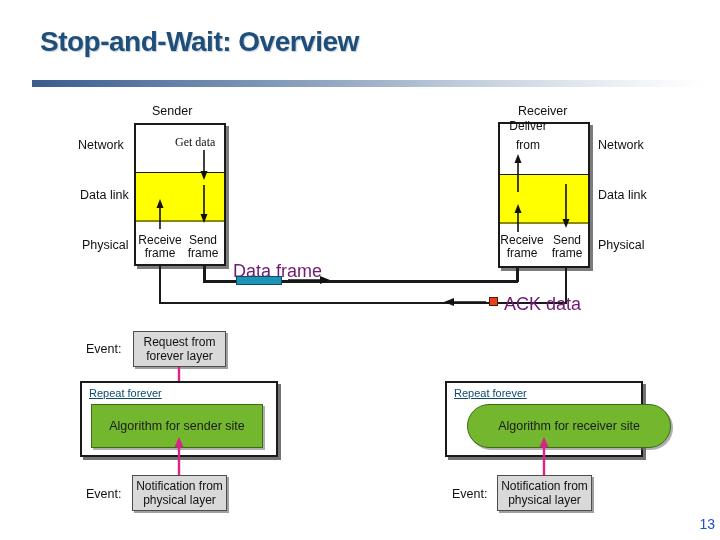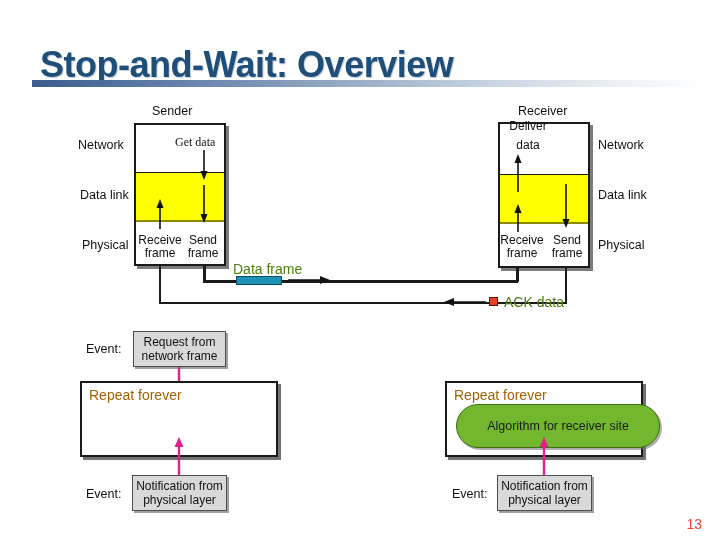--- a/index.html
+++ b/index.html
@@ -13,22 +13,22 @@
     position: relative;
     overflow: hidden;
     font-family: "Liberation Sans", sans-serif;
     color: #000;
   }
 
   
   #slide-title {
     position: absolute;
     left: 40px;
-    top: 44px;
-    font-size: 36px;
+    top: 26px;
+    font-size: 28px;
     font-weight: bold;
     color: #1F4E79;
     letter-spacing: -0.5px;
     text-shadow: 1px 1px 1px rgba(140,160,185,0.55);
     white-space: nowrap;
   }
   #title-rule {
     position: absolute;
     left: 32px;
     top: 80px;
@@ -99,22 +99,22 @@
     box-sizing: border-box;
   }
   #ack-frame-sq {
     width: 9px;
     height: 9px;
     background: #E8401C;
     border: 1px solid #5a1a08;
     box-sizing: border-box;
   }
   .frame-label {
-    font-size: 14px;
-    color: #4d7c0f;
+    font-size: 18px;
+    color: #701a75;
     white-space: nowrap;
   }
 
   
   .event-box {
     background: #D9D9D9;
     border: 1.5px solid #4d4d4d;
     box-shadow: 2px 2px 0 rgba(120,120,120,0.7);
     font-size: 12px;
     line-height: 14px;
@@ -138,45 +138,46 @@
   .repeat-box {
     background: #fff;
     border: 2px solid #1a1a1a;
     box-shadow: 3px 3px 0 rgba(80,80,80,0.8);
     box-sizing: border-box;
   }
   .repeat-title {
     position: absolute;
     left: 7px;
     top: 4px;
-    font-size: 14px;
-    color: #a16207;
-    white-space: nowrap;
+    font-size: 11px;
+    color: #0c4a6e;
+    white-space: nowrap;
+    text-decoration: underline;
   }
   .algo-box {
     position: absolute;
     background: #72B72E;
     border: 1px solid #3f6b14;
     box-shadow: 2px 2px 0 rgba(110,110,110,0.55);
     display: flex;
     align-items: center;
     justify-content: center;
     font-size: 12.5px;
     color: #1b1b1b;
     box-sizing: border-box;
     white-space: nowrap;
   }
 
   
   #page-number {
     position: absolute;
-    right: 18px;
+    right: 5px;
     bottom: 8px;
     font-size: 14px;
-    color: #ef4444;
+    color: #1d4ed8;
   }
 </style>
 </head>
 <body>
 
 <div id="slide-title">Stop-and-Wait: Overview</div>
 <div id="title-rule"></div>
 
 <div id="figure">
 
@@ -213,21 +214,21 @@
 
   <div class="stack" style="left:498px; top:122px; width:92px; height:146px;">
     <div class="band" style="top:50px; height:50px;"></div>
   </div>
 
   <div class="side-label" style="left:598px; top:138px;">Network</div>
   <div class="side-label" style="left:598px; top:188px;">Data link</div>
   <div class="side-label" style="left:598px; top:238px;">Physical</div>
 
   <div class="in-label" style="left:502px; top:120px; width:52px;">Deliver</div>
-  <div class="in-label" style="left:502px; top:139px; width:52px;">data</div>
+  <div class="in-label" style="left:502px; top:139px; width:52px;">from</div>
 
   <div class="in-label" style="left:500px; top:234px; width:44px;">Receive</div>
   <div class="in-label" style="left:500px; top:247px; width:44px;">frame</div>
   <div class="in-label" style="left:546px; top:234px; width:42px;">Send</div>
   <div class="in-label" style="left:546px; top:247px; width:42px;">frame</div>
 
   <svg class="arrowsvg" style="left:498px; top:122px;" width="92" height="146">
 
     <line x1="20" y1="70" x2="20" y2="40" stroke="#111" stroke-width="1.6"></line>
     <polygon points="20,32 16.5,41 23.5,41" fill="#111"></polygon>
@@ -257,46 +258,47 @@
   <svg class="arrowsvg" style="left:444px; top:294px;" width="44" height="16">
     <line x1="42" y1="8" x2="9" y2="8" stroke="#111" stroke-width="1.6"></line>
     <polygon points="0,8 10,4 10,12" fill="#111"></polygon>
   </svg>
   <div id="ack-frame-sq" style="left:489px; top:297px;"></div>
   <div class="frame-label" style="left:504px; top:294px;">ACK data</div>
 
   <div class="event-word" style="left:86px; top:342px;">Event:</div>
   <div class="event-box" style="left:133px; top:331px; width:93px; height:36px;">
     <span>Request from</span>
-    <span>network frame</span>
+    <span>forever layer</span>
   </div>
 
   <svg class="arrowsvg" style="left:172px; top:367px;" width="14" height="34">
     <line x1="7" y1="0" x2="7" y2="25" stroke="#E0218A" stroke-width="2.4"></line>
     <polygon points="7,33 2.5,23 11.5,23" fill="#E0218A"></polygon>
   </svg>
 
   <div class="repeat-box" style="left:80px; top:381px; width:198px; height:76px;">
     <div class="repeat-title">Repeat forever</div>
+    <div class="algo-box" style="left:9px; top:21px; width:172px; height:44px;">Algorithm for sender site</div>
   </div>
 
   <svg class="arrowsvg" style="left:172px; top:437px;" width="14" height="38">
     <line x1="7" y1="38" x2="7" y2="9" stroke="#E0218A" stroke-width="2.4"></line>
     <polygon points="7,0 2.5,10 11.5,10" fill="#E0218A"></polygon>
   </svg>
 
   <div class="event-word" style="left:86px; top:487px;">Event:</div>
   <div class="event-box" style="left:132px; top:475px; width:95px; height:36px;">
     <span>Notification from</span>
     <span>physical layer</span>
   </div>
 
   <div class="repeat-box" style="left:445px; top:381px; width:198px; height:76px;">
     <div class="repeat-title">Repeat forever</div>
-    <div class="algo-box" style="left:9px; top:21px; width:204px; height:44px;border-radius:22px;">Algorithm for receiver site</div>
+    <div class="algo-box" style="left:20px; top:21px; width:204px; height:44px;border-radius:22px;">Algorithm for receiver site</div>
   </div>
 
   <svg class="arrowsvg" style="left:537px; top:437px;" width="14" height="38">
     <line x1="7" y1="38" x2="7" y2="9" stroke="#E0218A" stroke-width="2.4"></line>
     <polygon points="7,0 2.5,10 11.5,10" fill="#E0218A"></polygon>
   </svg>
 
   <div class="event-word" style="left:452px; top:487px;">Event:</div>
   <div class="event-box" style="left:497px; top:475px; width:95px; height:36px;">
     <span>Notification from</span>

